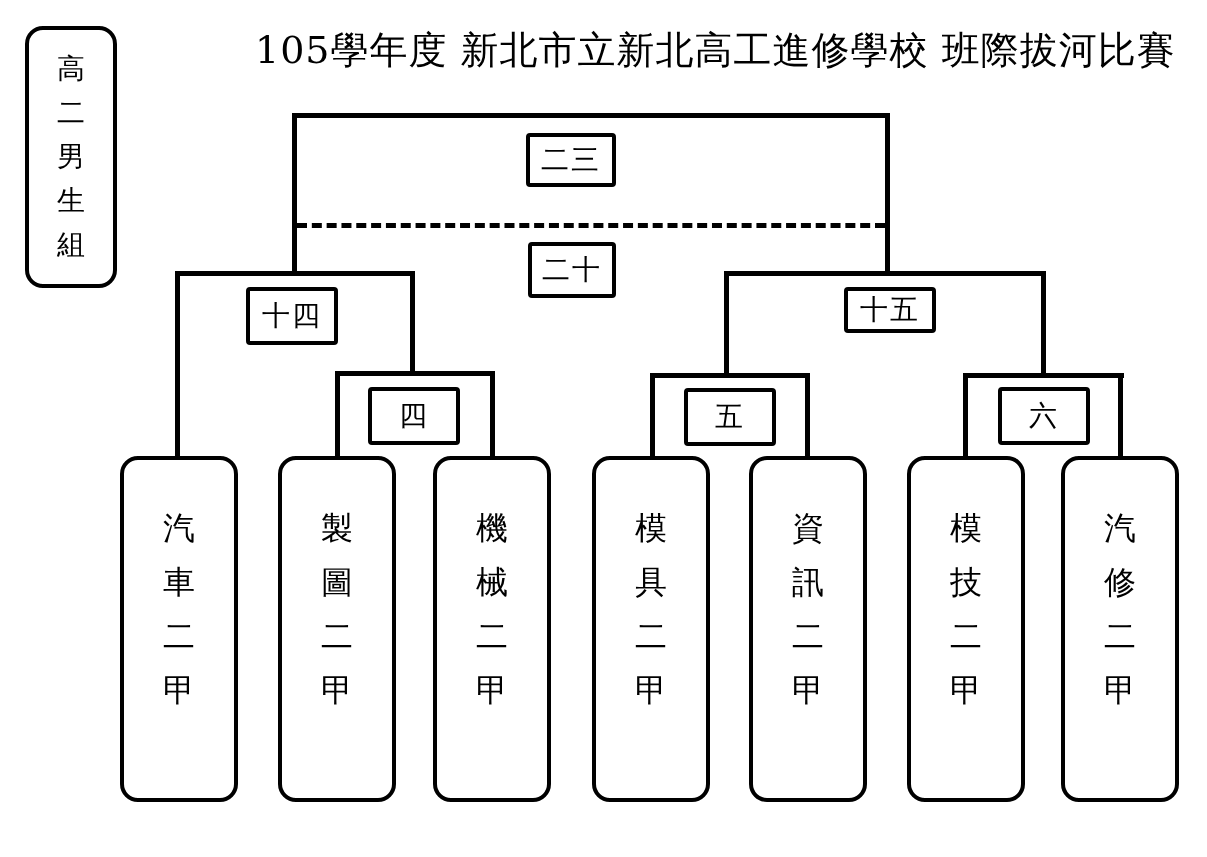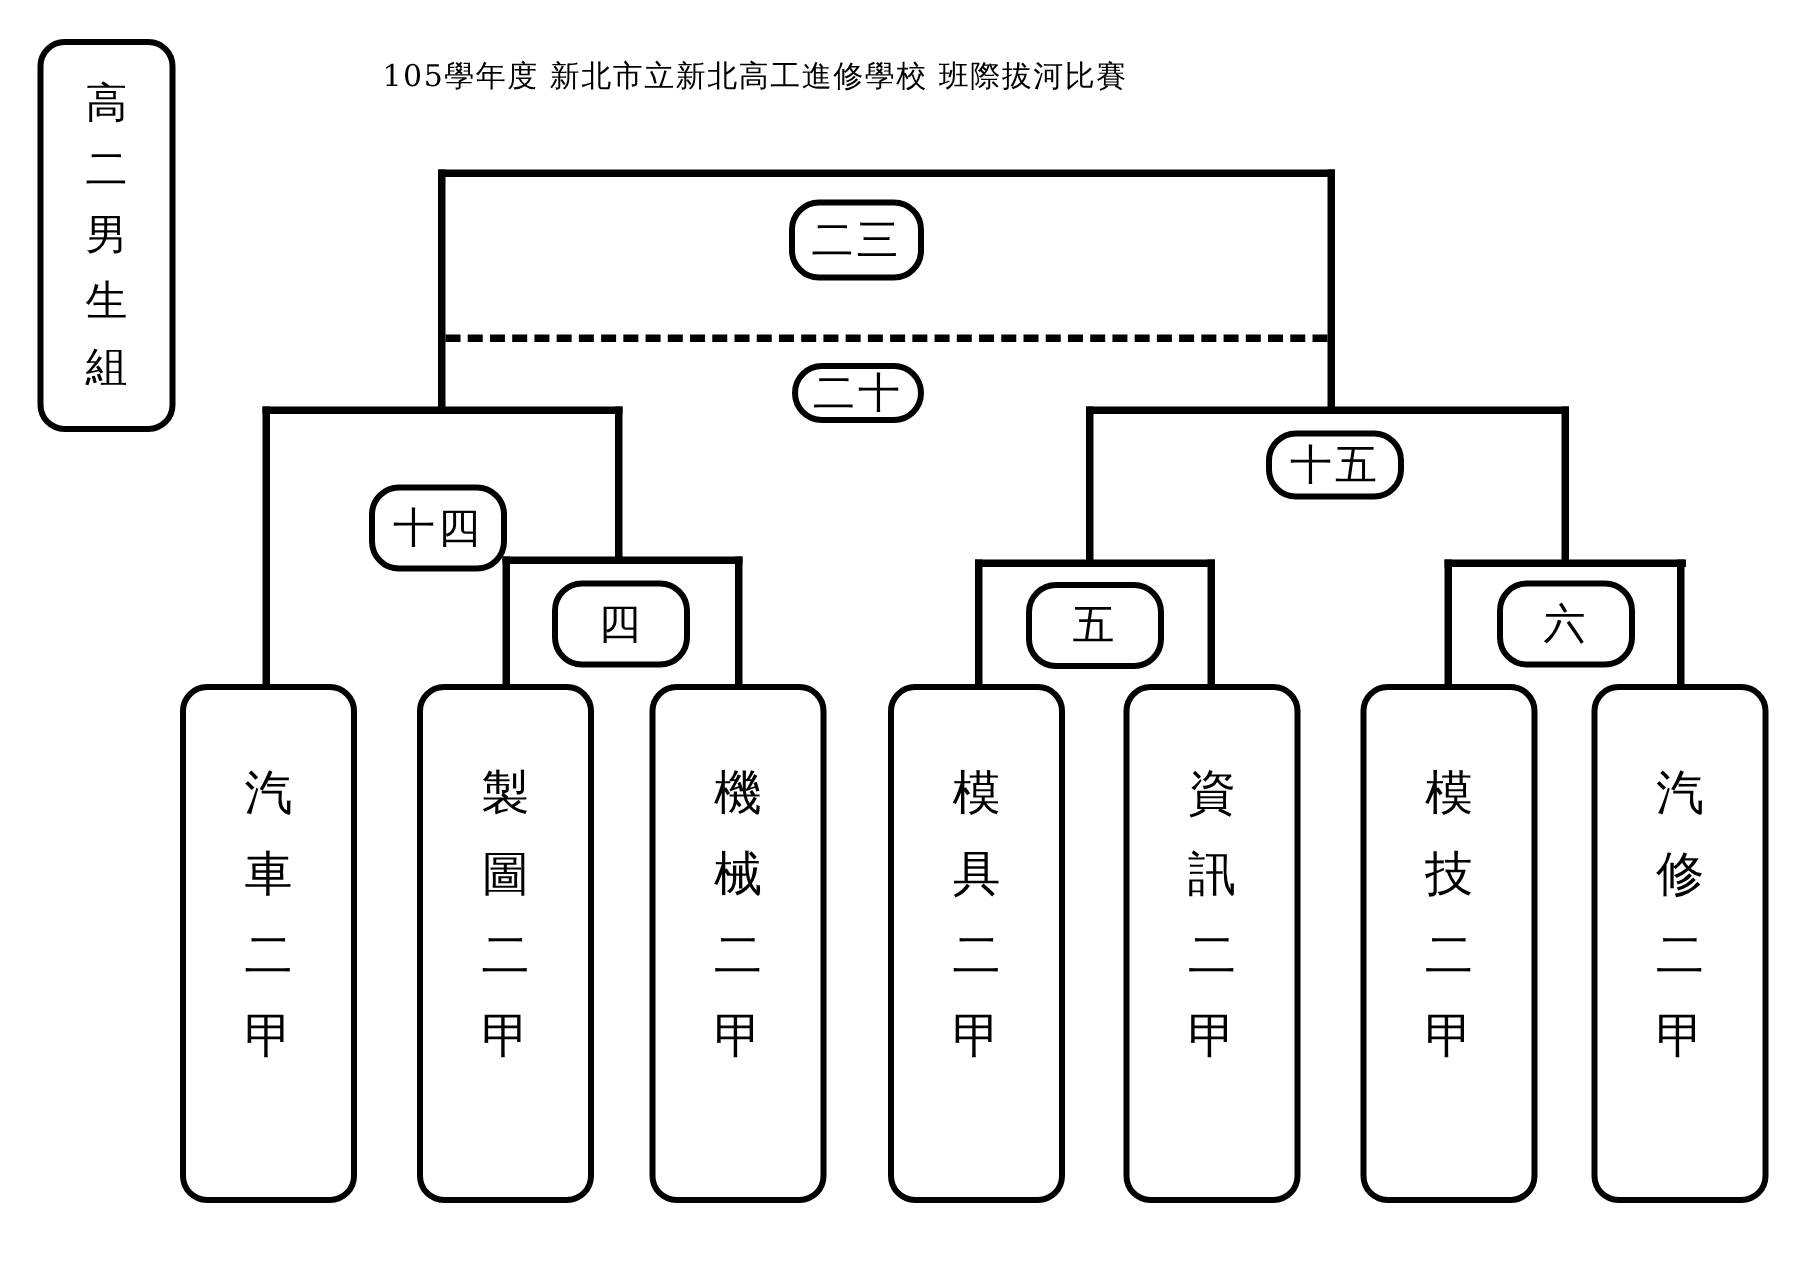--- a/index.html
+++ b/index.html
@@ -1,26 +1,26 @@
 <!DOCTYPE html>
 <html><head>
 <meta charset="utf-8">
 <style>
   html, body { margin: 0; padding: 0; background: #ffffff; }
   body { width: 1207px; height: 857px; position: relative; overflow: hidden;
          font-family: "DejaVu Serif", "Liberation Serif", serif; color: #000; }
   .title { position: absolute; left: 255px; top: 28px; width: 800px; height: 44px;
-           font-size: 20px; line-height: 44px; white-space: nowrap; letter-spacing: 1px; }
+           font-size: 38px; line-height: 44px; white-space: nowrap; letter-spacing: 1px; }
   .group-box { position: absolute; left: 25px; top: 26px; width: 92px; height: 262px;
                border: 4px solid #000; border-radius: 18px; box-sizing: border-box;
                display: flex; flex-direction: column; align-items: center; justify-content: center; }
   .group-box span { font-size: 28px; line-height: 44px; }
   .line { position: absolute; background: #000; }
   .dash { position: absolute; height: 0; border-top: 5px dashed #000; }
-  .round-label { position: absolute; border: 4px solid #000; border-radius: 20px; box-sizing: border-box;
+  .round-label { position: absolute; border: 4px solid #000; border-radius: 4px; box-sizing: border-box;
                  background: #fff; display: flex; align-items: center; justify-content: center;
                  font-size: 28px; letter-spacing: 2px; }
   .team { position: absolute; top: 456px; width: 118px; height: 346px; border: 4px solid #000;
           border-radius: 18px; box-sizing: border-box; background: #fff;
           display: flex; flex-direction: column; align-items: center; justify-content: center; padding-bottom: 40px; }
   .team span { font-size: 32px; line-height: 54px; }
 </style>
 </head>
 <body>
 
@@ -53,22 +53,22 @@
 
 <div class="line" style="left:650px; top:373px; width:160px; height:5px;"></div>
 <div class="line" style="left:650px; top:373px; width:5px; height:86px;"></div>
 <div class="line" style="left:805px; top:373px; width:5px; height:86px;"></div>
 
 <div class="line" style="left:963px; top:373px; width:161px; height:5px;"></div>
 <div class="line" style="left:963px; top:373px; width:5px; height:86px;"></div>
 <div class="line" style="left:1118px; top:373px; width:5px; height:86px;"></div>
 
 <div class="round-label" style="left:526px; top:133px; width:90px; height:54px;">二三</div>
-<div class="round-label" style="left:528px; top:242px; width:88px; height:40px;">二十</div>
-<div class="round-label" style="left:246px; top:287px; width:92px; height:58px;margin-top:36px;">十四</div>
+<div class="round-label" style="left:528px; top:242px; width:88px; height:56px;">二十</div>
+<div class="round-label" style="left:246px; top:287px; width:92px; height:58px;">十四</div>
 <div class="round-label" style="left:844px; top:287px; width:92px; height:46px;">十五</div>
 <div class="round-label" style="left:368px; top:387px; width:92px; height:58px;">四</div>
 <div class="round-label" style="left:684px; top:388px; width:92px; height:58px;">五</div>
 <div class="round-label" style="left:998px; top:387px; width:92px; height:58px;">六</div>
 
 <div class="team" style="left:120px;">
   <span>汽</span>
   <span>車</span>
   <span>二</span>
   <span>甲</span>

